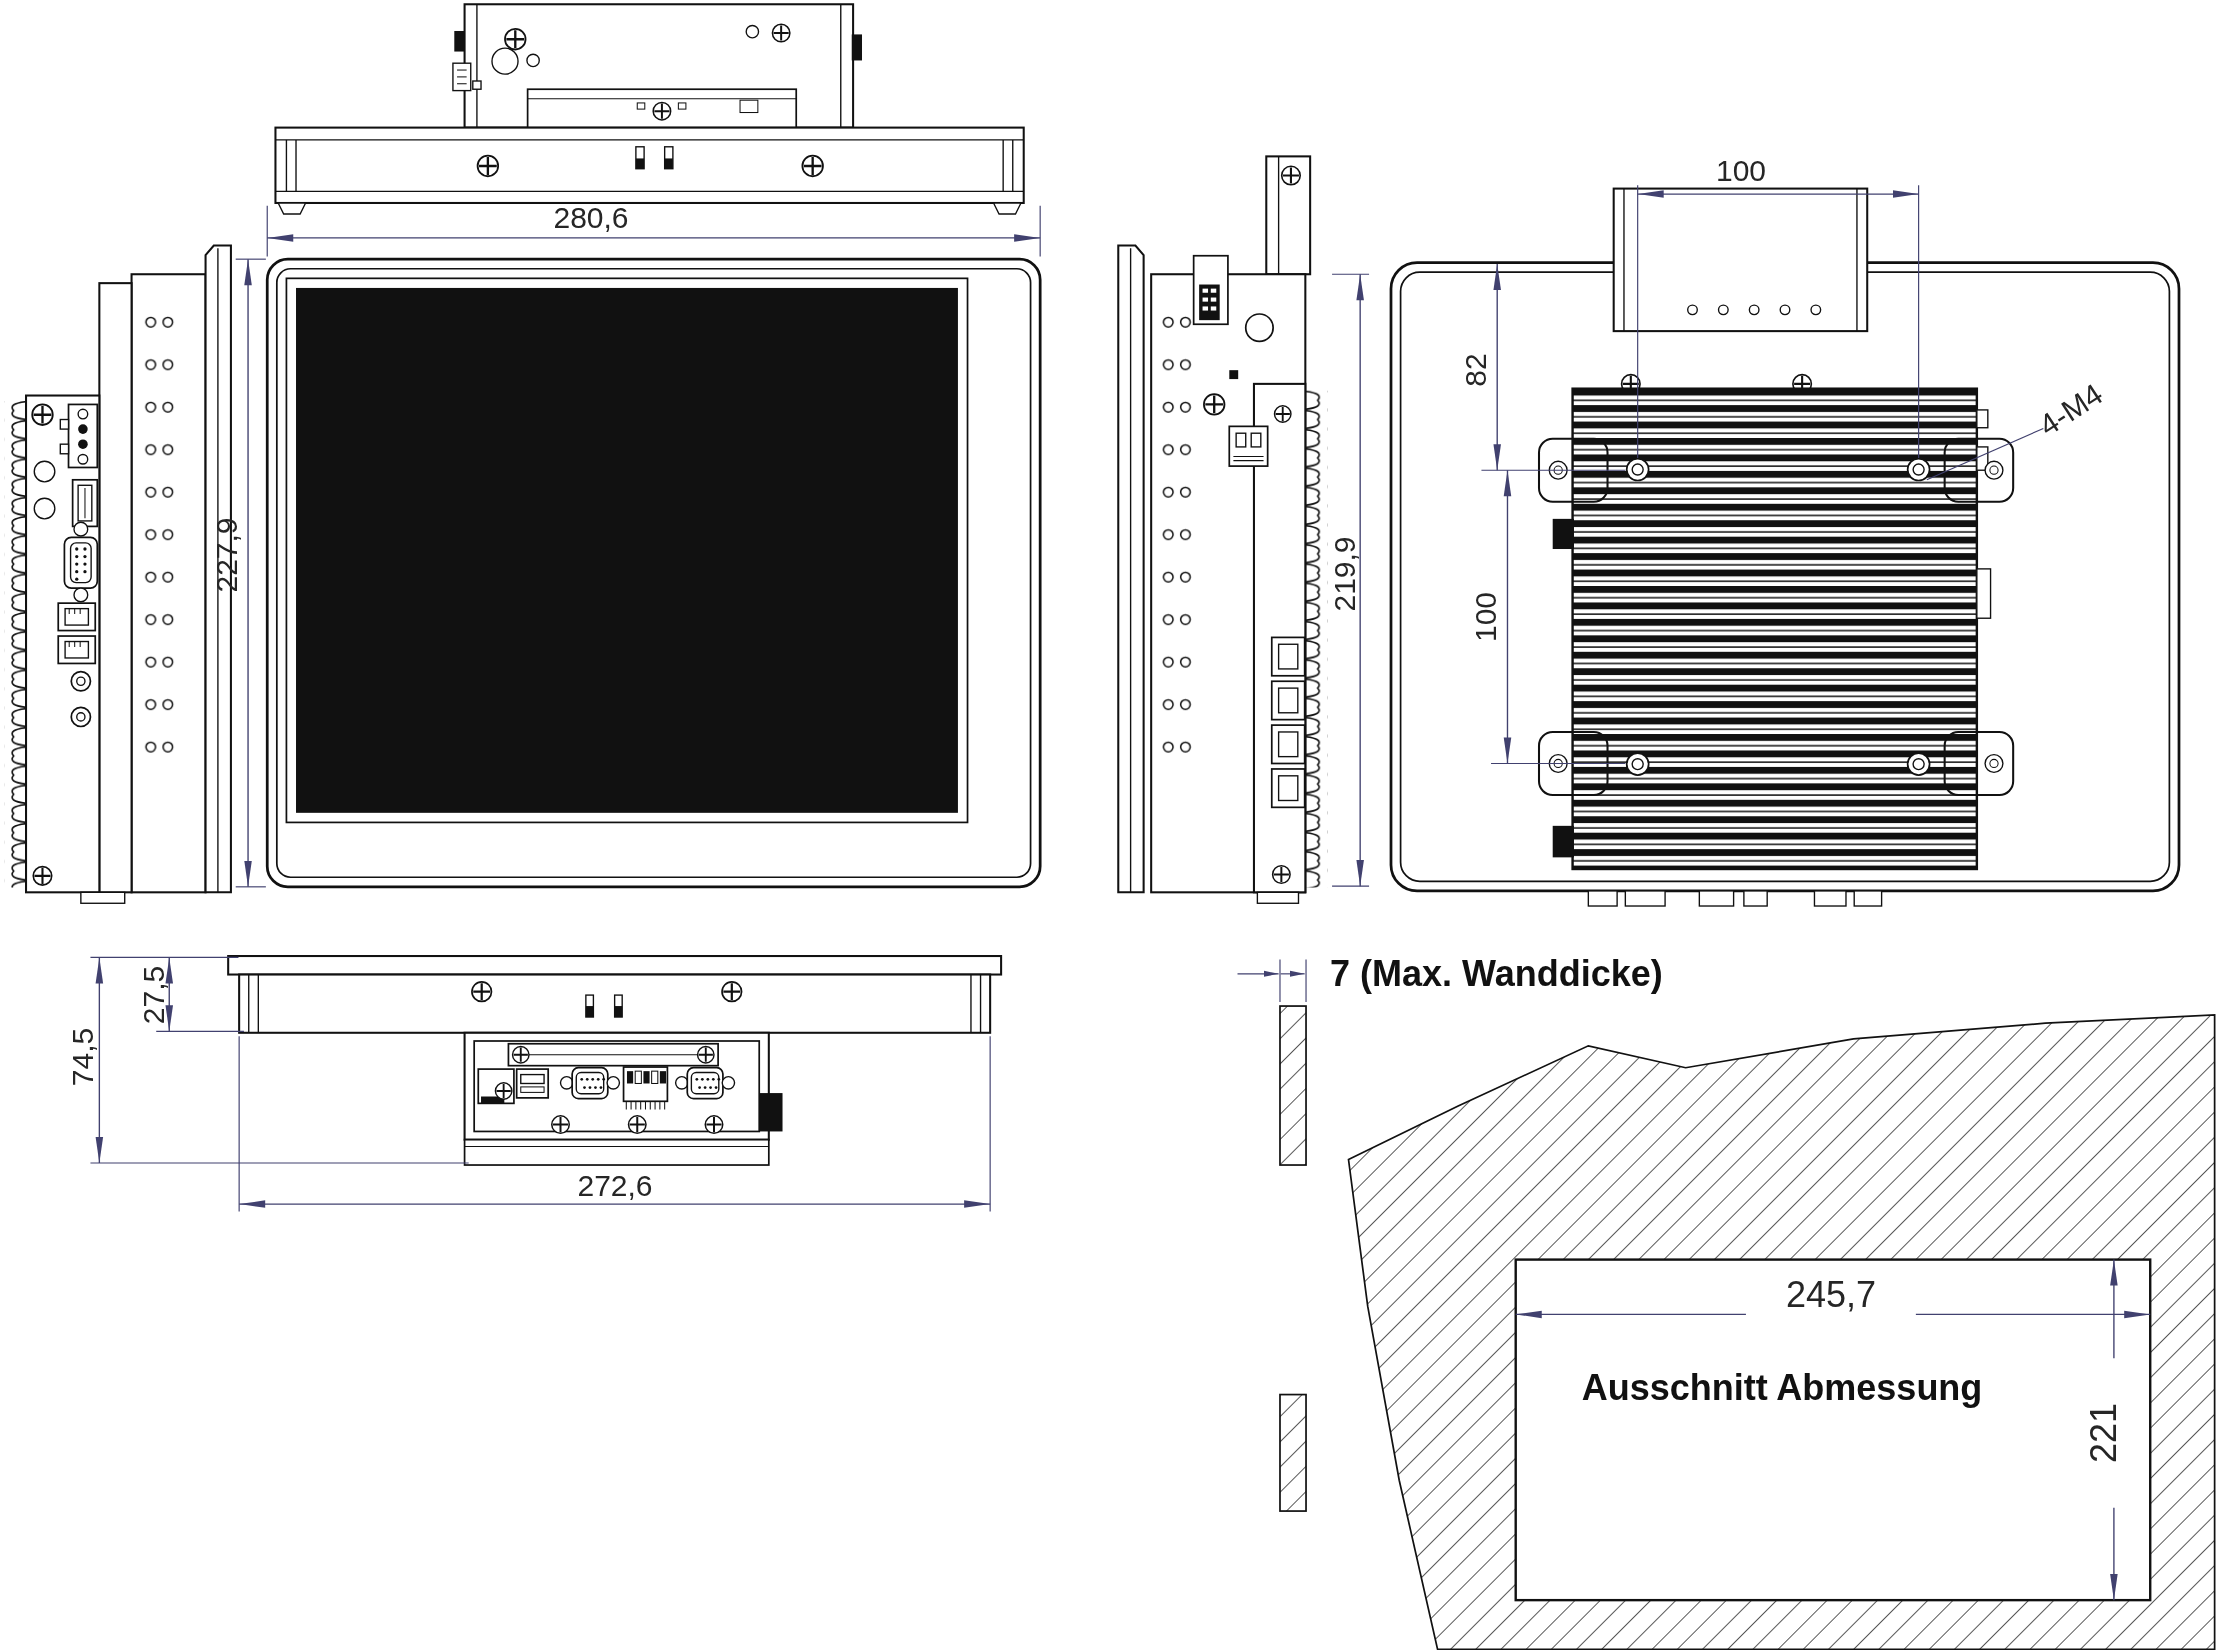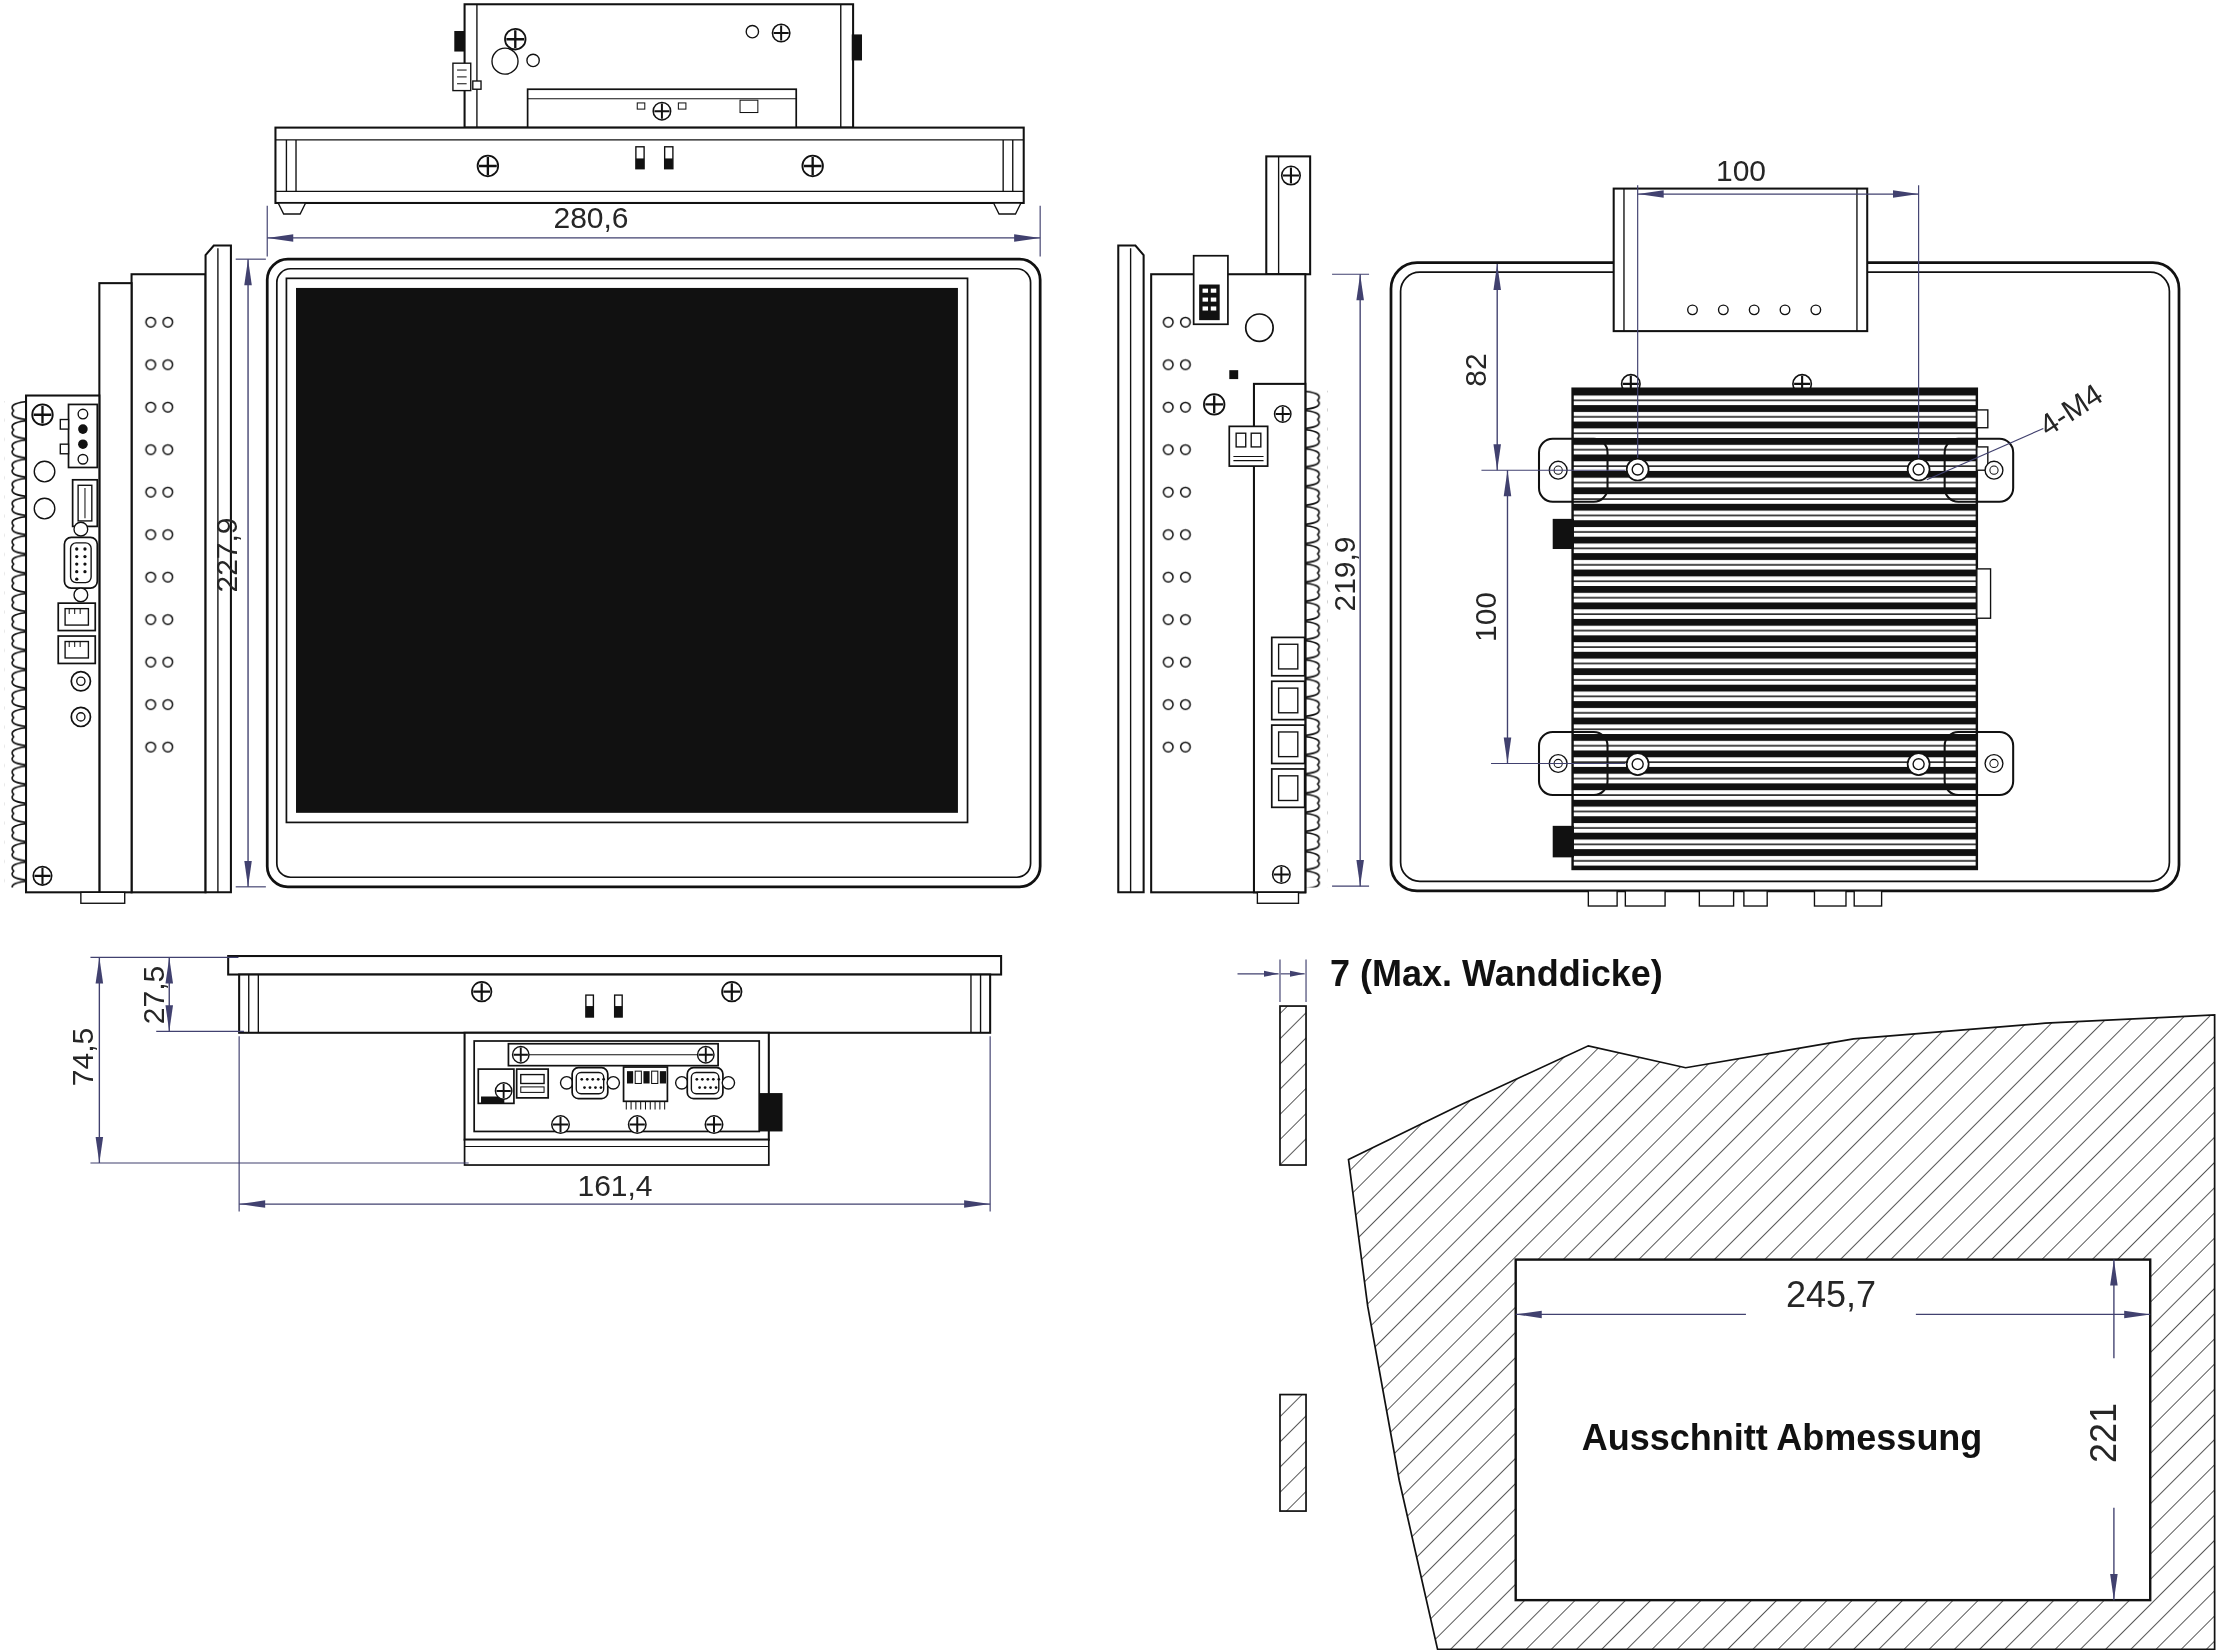--- a/index.html
+++ b/index.html
@@ -423,20 +423,20 @@
 
 <div class="t" style="left:559px;top:218px;margin-left:32px;">280,6</div>
 <div class="t rot" style="left:227px;top:555px;">227,9</div>
 <div class="t" style="left:1741px;top:171px;">100</div>
 <div class="t rot" style="left:1476px;top:370px;">82</div>
 <div class="t rot" style="left:1486px;top:617px;">100</div>
 <div class="t m4" style="left:2071px;top:410px;">4-M4</div>
 <div class="t rot" style="left:1345px;top:574px;">219,9</div>
 <div class="t rot" style="left:154px;top:995px;">27,5</div>
 <div class="t rot" style="left:83px;top:1057px;">74,5</div>
-<div class="t" style="left:615px;top:1186px;">161,4</div>
+<div class="t" style="left:615px;top:1186px;">272,6</div>
 <div class="t big bold" style="left:1330px;top:974px;transform:translate(0,-50%);">7 (Max. Wanddicke)</div>
 <div class="t big" style="left:1831px;top:1295px;">245,7</div>
 <div class="t big rot" style="left:2104px;top:1433px;">221</div>
-<div class="t big bold" style="left:1782px;top:1438px;">Ausschnitt Abmessung</div>
+<div class="t big bold" style="left:1782px;top:1388px;">Ausschnitt Abmessung</div>
 
 </div>
 
 
 </body></html>

